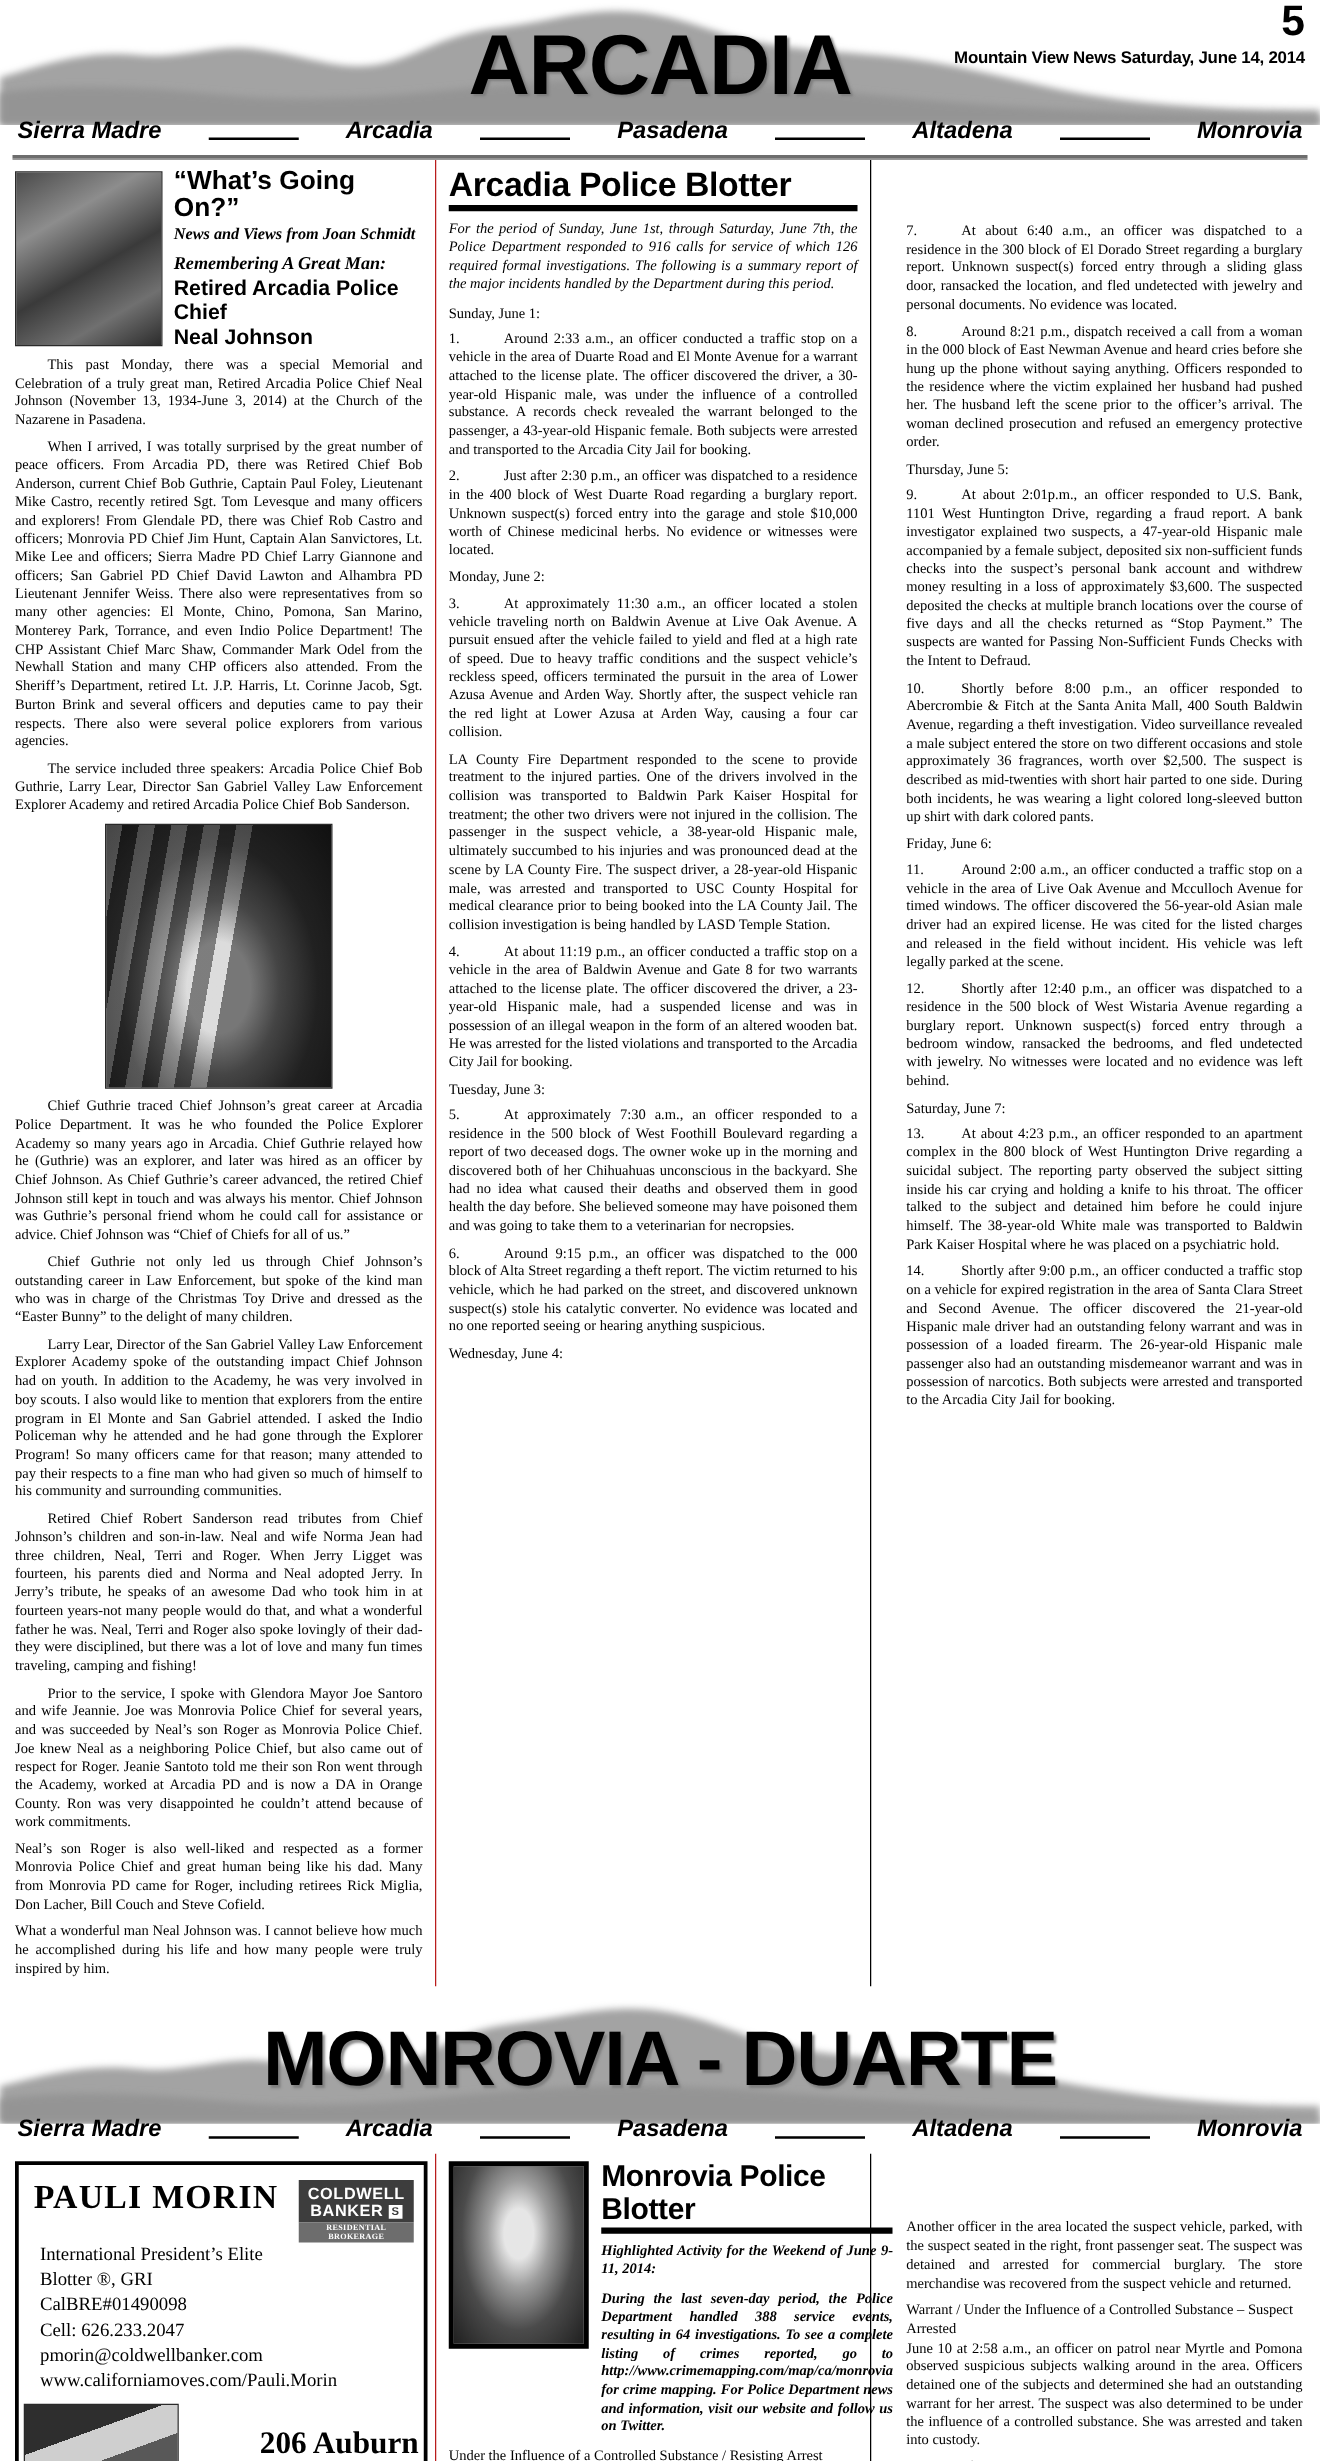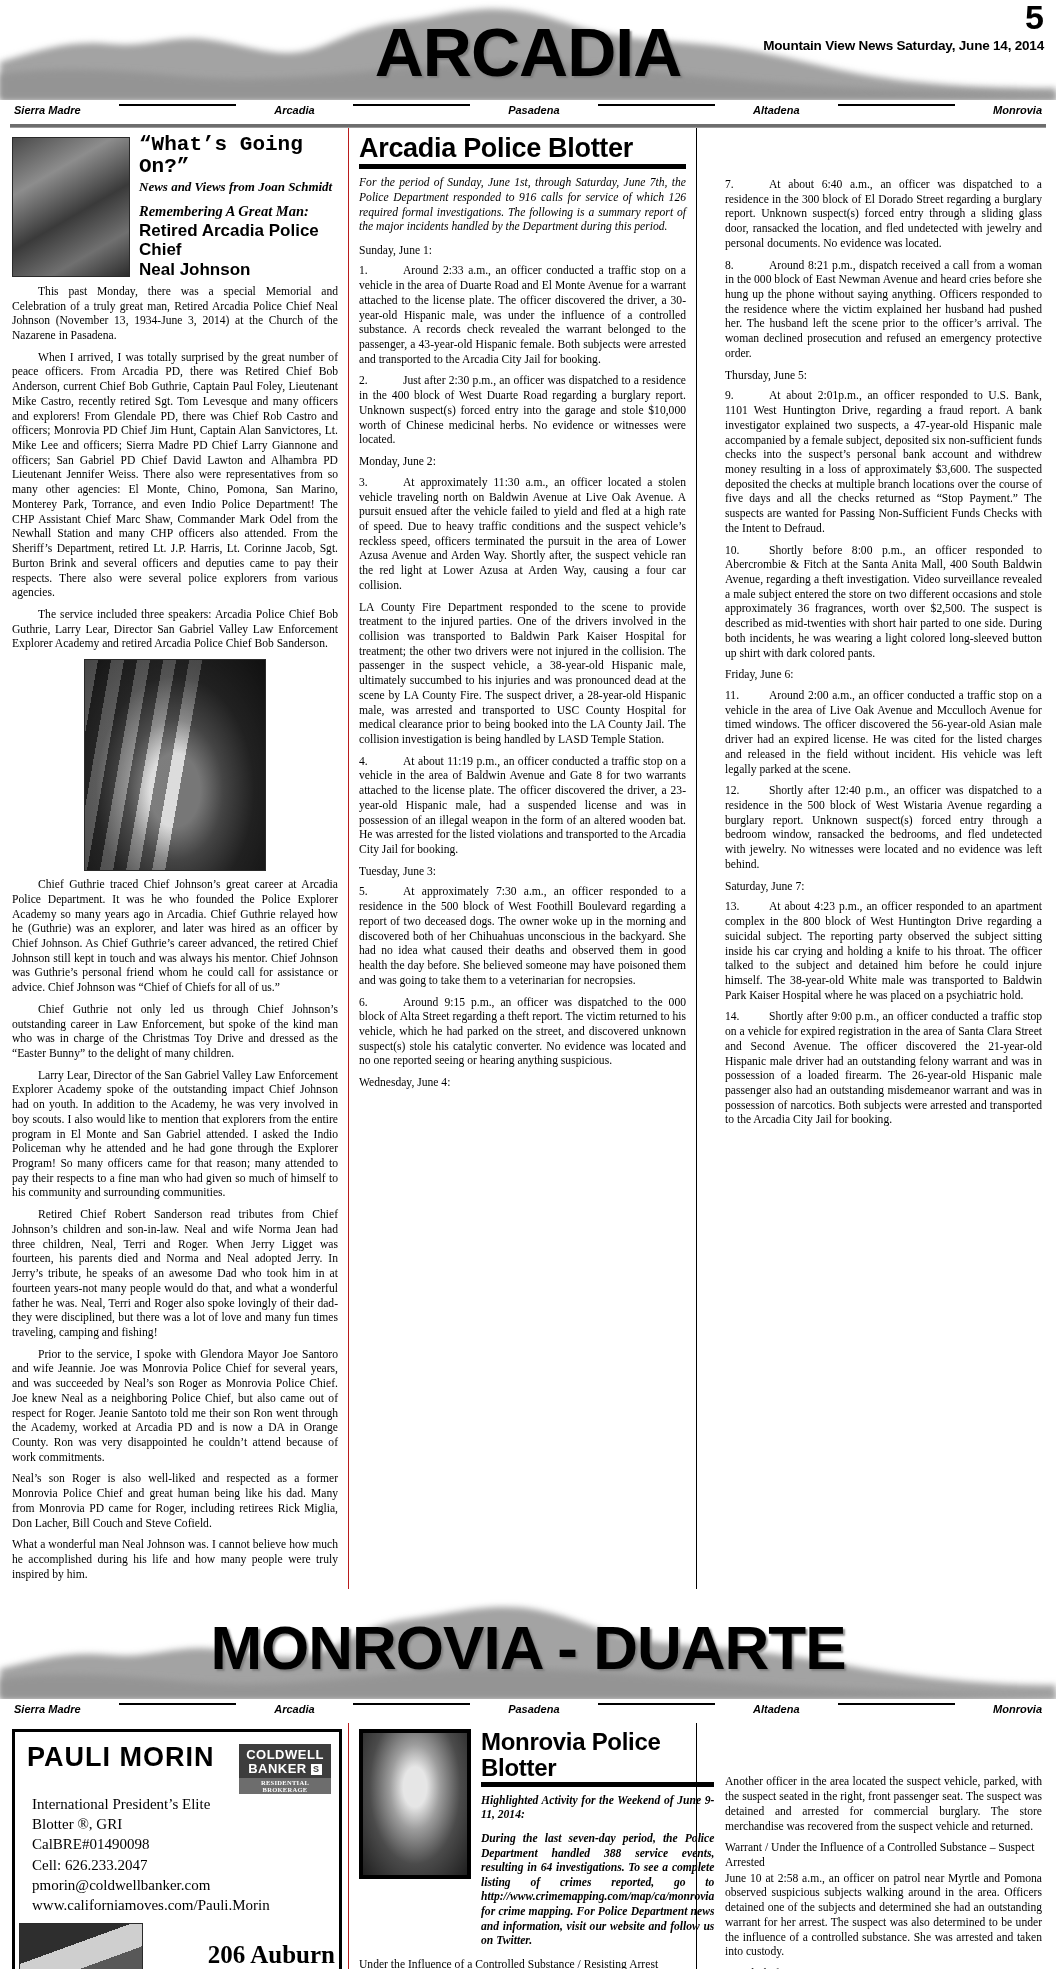--- a/index.html
+++ b/index.html
@@ -34,41 +34,41 @@
     font-family:"Liberation Sans", sans-serif;
     font-weight:bold; font-size:34px; z-index:5;
   }
   .banner .dateline {
     position:absolute; right:12px; top:38px;
     font-family:"Liberation Sans", sans-serif;
     font-size:13.5px; font-weight:bold; letter-spacing:-.2px; z-index:5;
   }
   .cityline {
     position:absolute; left:14px; right:14px; bottom:4px;
-    display:flex; align-items:flex-start; z-index:4;
-    font-family:"Liberation Sans", sans-serif;
-    font-style:italic; font-weight:bold; font-size:11px;gap:36px;
+    display:flex; align-items:flex-end; z-index:4;
+    font-family:"Liberation Sans", sans-serif;
+    font-style:italic; font-weight:bold; font-size:19px;gap:36px;
   }
   .cityline .c { white-space:nowrap; }
   .cityline .rule { flex:1 1 auto; border-bottom:2.5px solid #000; margin:0 2px 4px 2px; height:0; }
 
   
   .hrule { width:1036px; margin:4px auto 0 auto; border-top:3px solid #6d6d6d; border-bottom:1px solid #9a9a9a; height:4px; }
 
   
   .page-sec { position:relative; width:1036px; margin:0 auto; }
   .cols { display:flex; gap:0; }
   .col { position:relative; }
   .col.c1 { width:338px; padding:6px 10px 0 2px; }
   .col.c2 { width:348px; padding:6px 10px 0 10px; border-left:1px solid #b91c1c; }
   .col.c3 { width:348px; padding:6px 2px 0 28px; border-left:1px solid #000; }
 
   
   .hdr-whatsgoing {
-    font-family:Liberation Mono, monospace;
+    font-family:Liberation Sans, sans-serif;
     font-weight:bold; font-size:21px; line-height:1.05; margin:0;
   }
   .sub-newsviews {
     font-family:"Liberation Serif", serif;
     font-weight:bold; font-style:italic; font-size:13px; margin:1px 0 8px 0;
   }
   .remember-it {
     font-family:"Liberation Serif", serif;
     font-weight:bold; font-style:italic; font-size:14.5px; margin:0; line-height:1.15;
   }
@@ -104,21 +104,21 @@
   .photo.chief { width:182px; height:212px; margin:4px auto 7px auto; }
   .photo.flagbg {
     background:
       linear-gradient(100deg, rgba(255,255,255,.18) 0 6%, rgba(0,0,0,.35) 6% 12%, rgba(255,255,255,.16) 12% 18%, rgba(0,0,0,.38) 18% 24%, rgba(255,255,255,.14) 24% 30%, rgba(0,0,0,.4) 30% 36%, rgba(255,255,255,.12) 36% 42%, rgba(0,0,0,.42) 42% 48%, rgba(255,255,255,.1) 48% 54%, rgba(0,0,0,.45) 54% 100%),
       radial-gradient(ellipse at 50% 62%, #d8d8d8 0 20%, #7d7d7d 38%, #3c3c3c 62%, #1d1d1d 100%);
   }
 
   
   .ad-box { border:3px solid #000; background:#fff; position:relative; }
   .pauli-name {
-    font-family:Liberation Sans, sans-serif; font-weight:bold;
+    font-family:Liberation Serif, serif; font-weight:bold;
     font-size:27px; letter-spacing:1px; margin:6px 0 4px 8px;
   }
   .pauli-line { font-size:15px; line-height:1.35; margin-left:13px; }
   .cb-logo {
     background:#3d3d3d; color:#fff; text-align:center;
     font-family:"Liberation Sans", sans-serif; font-weight:bold;
     letter-spacing:.5px; line-height:1.02;
   }
   .cb-sub {
     background:#6d6d6d; color:#fff; font-family:"Liberation Serif", serif;

